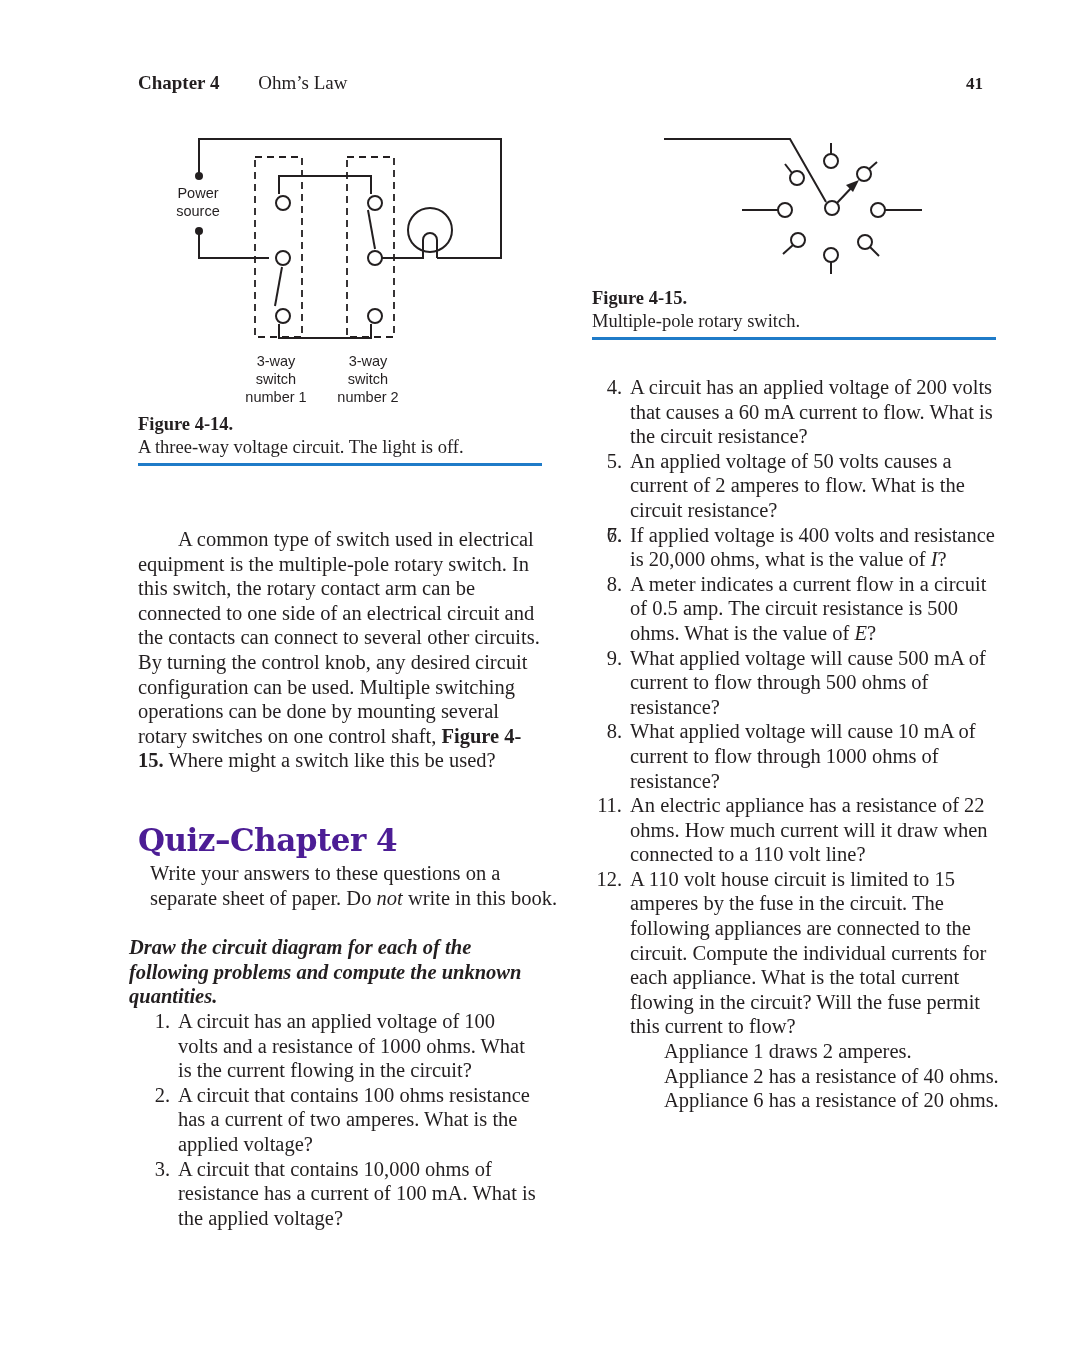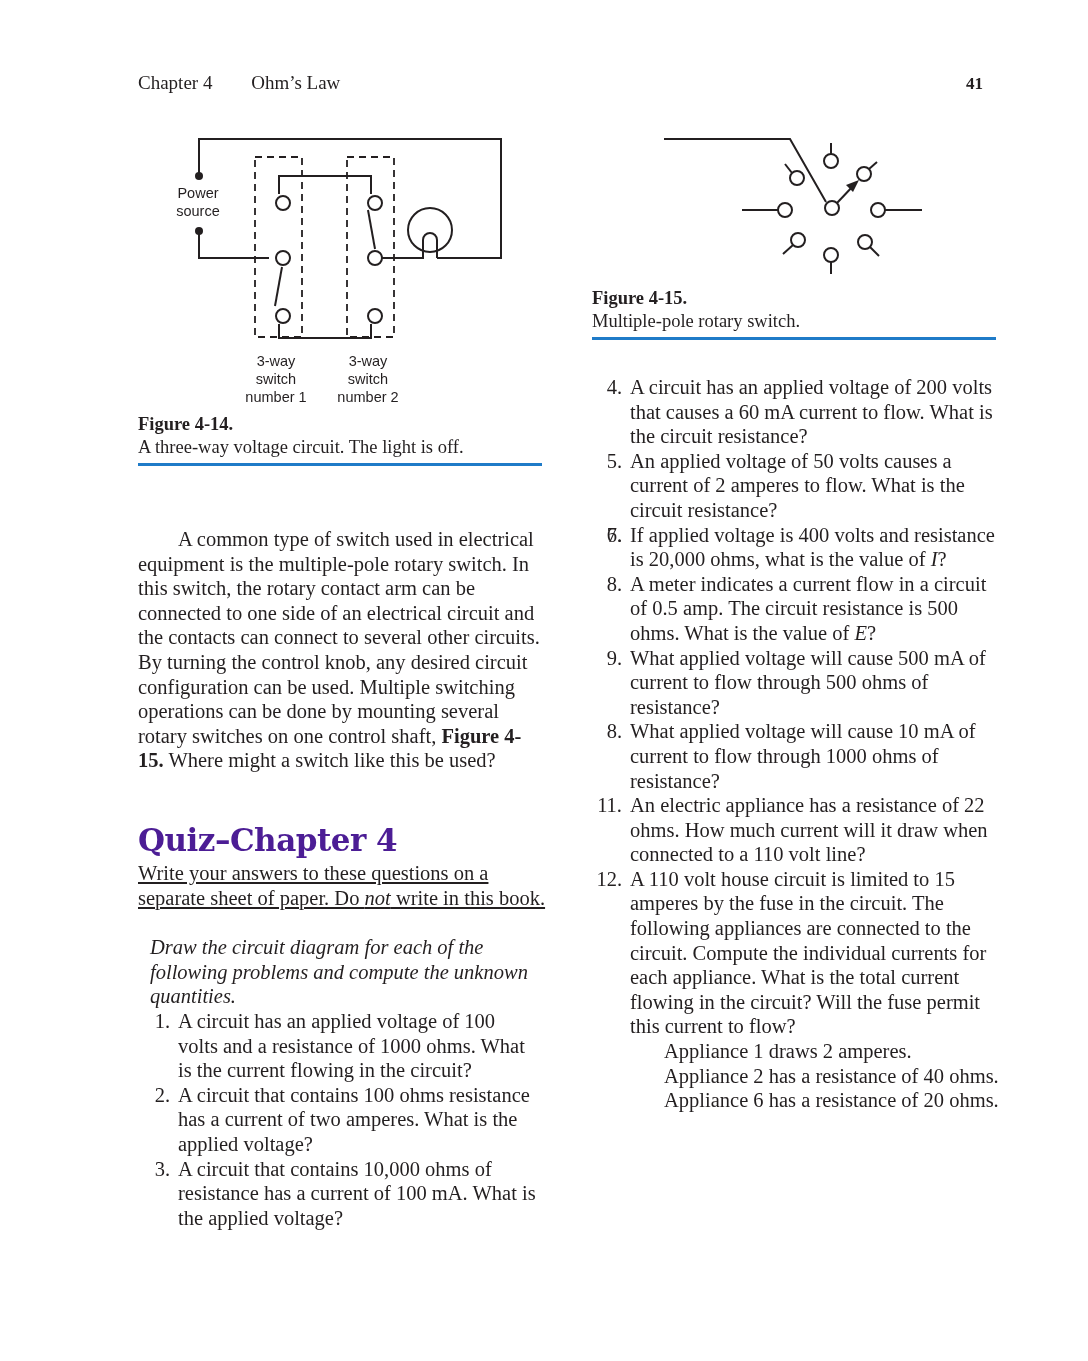--- a/index.html
+++ b/index.html
@@ -3,21 +3,21 @@
   <meta charset="utf-8">
   <style>
     html, body { margin: 0; padding: 0; background: #ffffff; }
     body {
       width: 1088px; height: 1361px; position: relative; overflow: hidden;
       font-family: "Liberation Serif", "DejaVu Serif", serif;
       color: #231f20;
     }
     .abs { position: absolute; }
     .running-head { left: 138px; top: 72px; font-size: 19px; }
-    .running-head .chap { margin-right: 34px; }
+    .running-head .chap { margin-right: 34px; font-weight: bold; }
     .page-num { left: 966px; top: 74px; font-size: 17px; font-weight: bold; }
 
     .fig-svg { position: absolute; }
     .fig14 { left: 138px; top: 128px; width: 410px; height: 280px; }
     .fig15 { left: 650px; top: 128px; width: 290px; height: 155px; }
 
     .caption { font-size: 18.5px; line-height: 23px; }
     .caption .fig-label { font-weight: bold; display: block; }
     .caption-rule { height: 3px; background: #1f7bc8; }
 
@@ -27,22 +27,22 @@
     .cap15-rule { left: 592px; top: 337px; width: 404px; }
 
     .body-text { font-size: 20.5px; line-height: 24.6px; }
     .para { left: 138px; top: 527px; width: 408px; text-indent: 40px; }
     .para b { font-weight: bold; }
 
     .quiz-heading {
       left: 138px; top: 822px; font-size: 31px; font-weight: bold; color: #4c1d95;
       font-family: "DejaVu Serif", serif; letter-spacing: -0.5px;
     }
-    .intro { left: 138px; top: 861px; width: 410px; text-decoration: underline; }
-    .instr { left: 150px; top: 935px; width: 410px; font-style: italic; }
+    .intro { left: 150px; top: 861px; width: 410px; }
+    .instr { left: 129px; top: 935px; width: 410px; font-style: italic; font-weight: bold; }
 
     ol.q { list-style: none; margin: 0; padding: 0; }
     ol.q li { position: relative; padding-left: 40px; }
     ol.q li .num { position: absolute; left: 0; width: 32px; text-align: right; }
     .qleft { left: 138px; top: 1009px; width: 400px; }
     .qright { left: 590px; top: 375px; width: 410px; }
     .sub { padding-left: 34px; font-family: Liberation Serif, serif; }
   </style>
 </head>
 <body>

